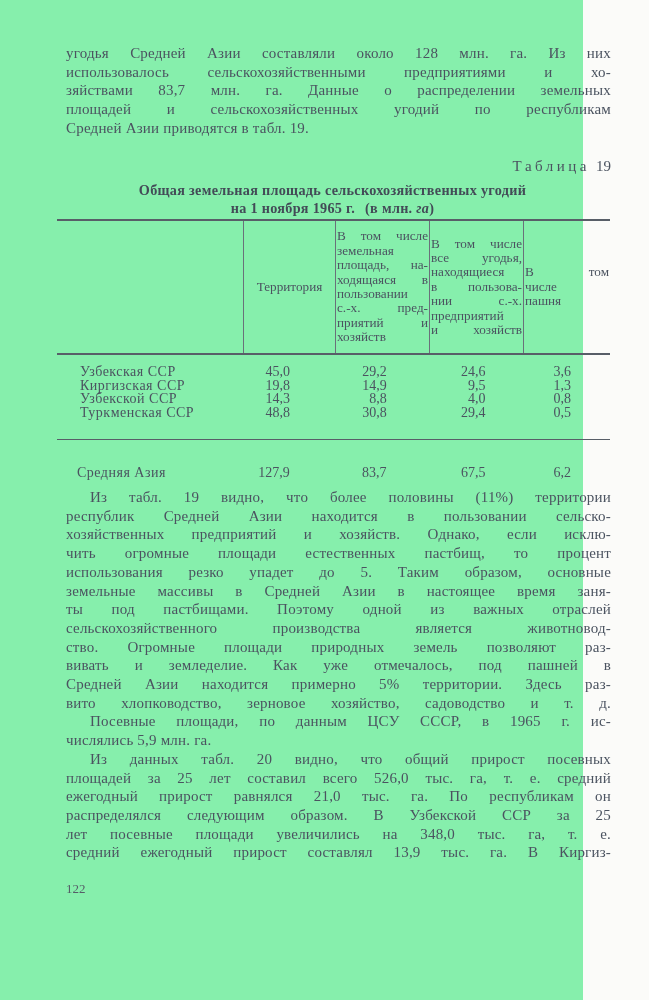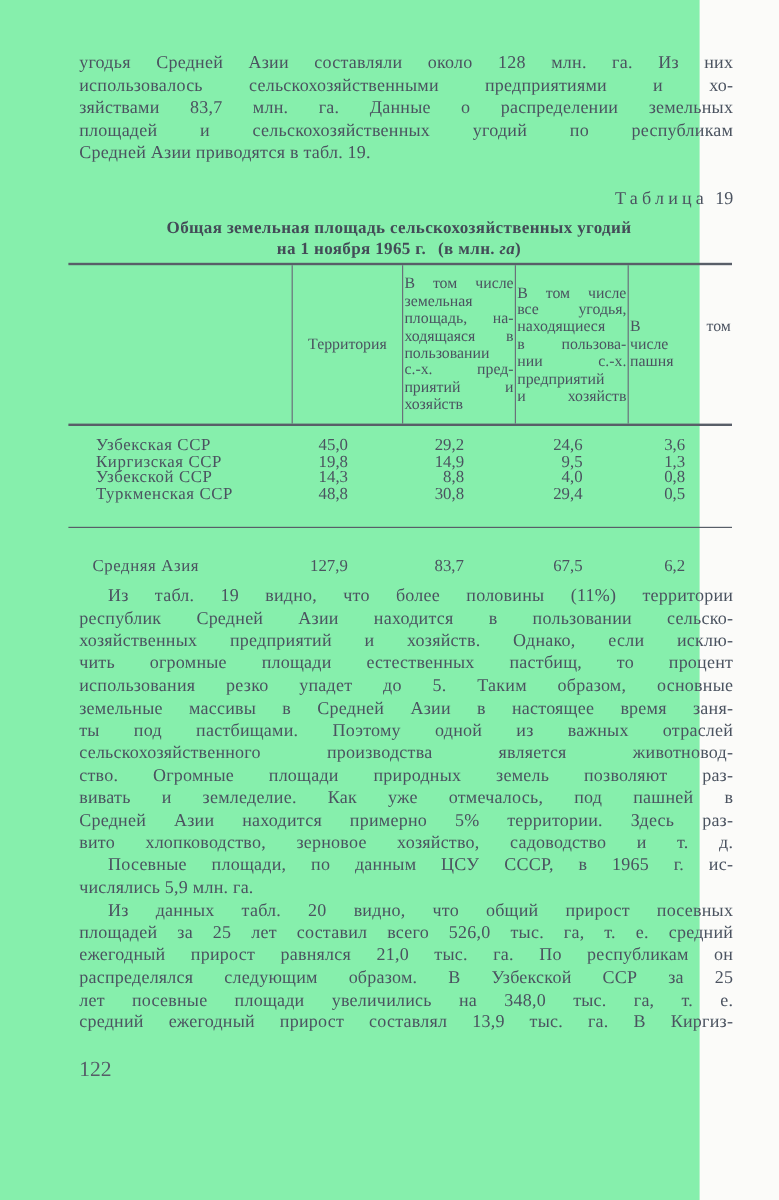--- a/index.html
+++ b/index.html
@@ -80,21 +80,21 @@
     padding-top:26px; padding-bottom:6px;
   }
   .ttotal .trow .name { padding-left:20px; }
 
   
   .p-intro { top:44px; }
   .p-body  { top:488px; }
 
   .pageno {
     position:absolute; top:881px; left:66px;
-    font-size:18px; color:#565d68;
+    font-size:13px; color:#565d68;
   }
 </style>
 </head>
 <body>
 
 <div class="page">
 
   <div class="textblock para p-intro">
       <div class="tline">угодья Средней Азии составляли около 128 млн. га.  Из них</div>
       <div class="tline">использовалось сельскохозяйственными предприятиями и хо-</div>

